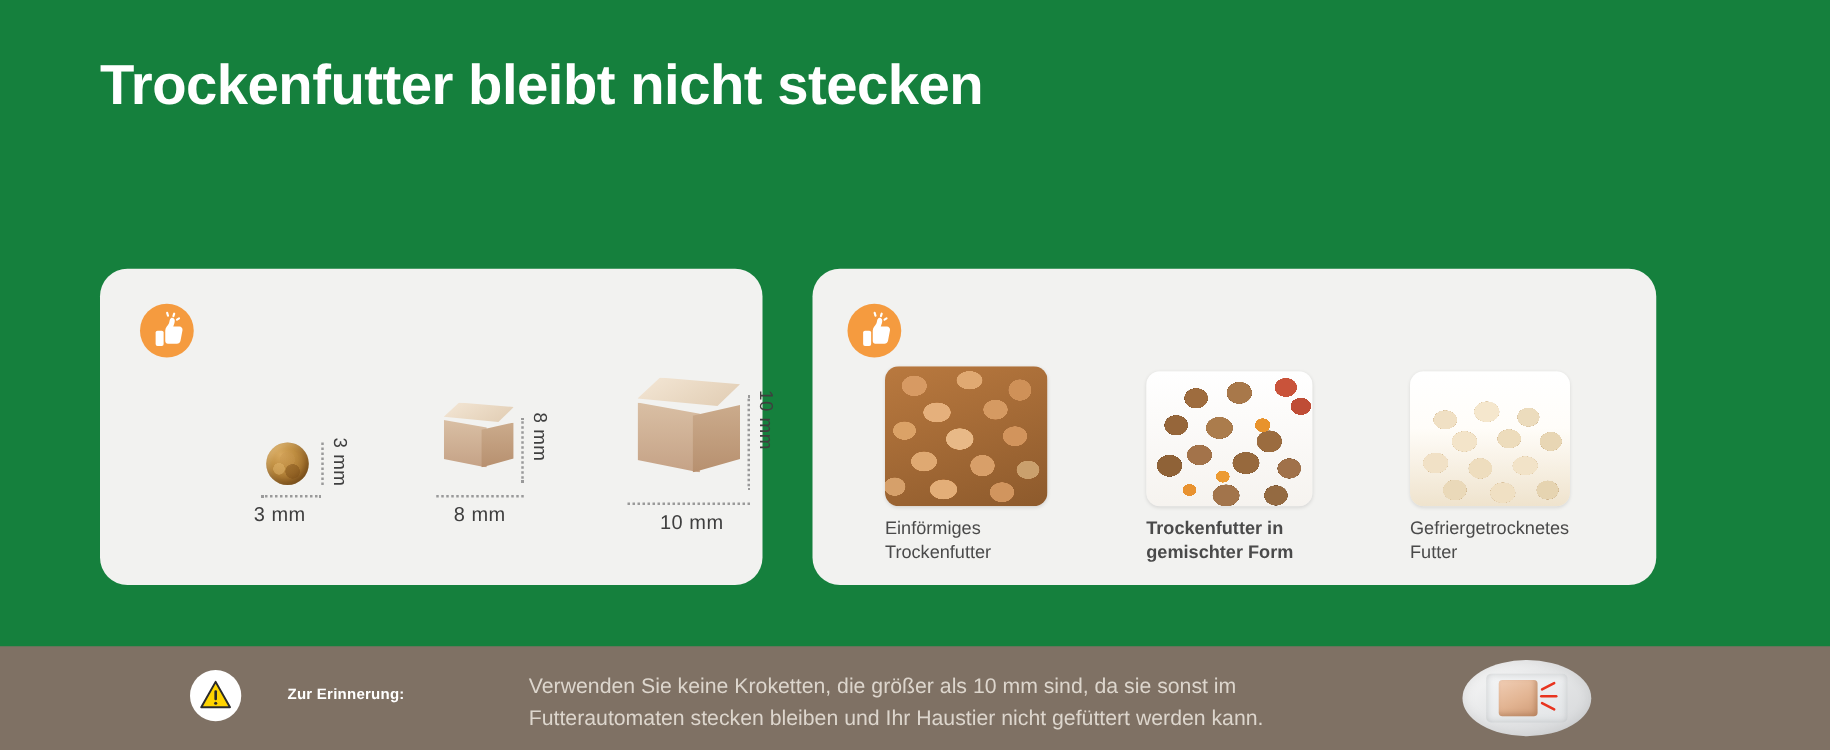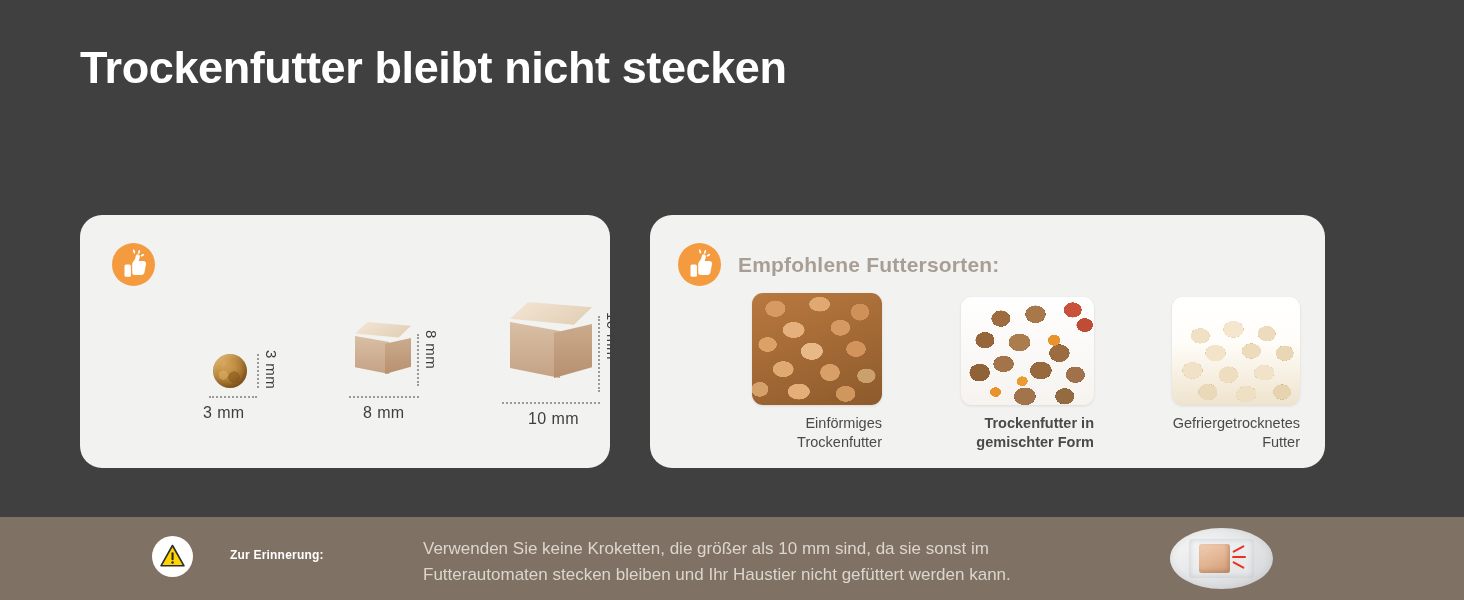--- a/index.html
+++ b/index.html
@@ -2,21 +2,21 @@
 <html lang="de"><head>
 <meta charset="utf-8">
 <title>Trockenfutter bleibt nicht stecken</title>
 <style>
   html,body{margin:0;padding:0;}
   body{
     width:1464px;height:600px;overflow:hidden;
     font-family:"Liberation Sans","DejaVu Sans",sans-serif;
     background:#ada093;
   }
-  .banner{position:relative;width:1464px;height:600px;background:#404040;}
+  .banner{position:relative;width:1464px;height:600px;background:#15803d;}
 
   
   .hdr{position:absolute;left:80px;top:44px;width:1100px;}
   .hdr-title{
     font-size:45px;font-weight:700;color:#ffffff;letter-spacing:-0.4px;
     line-height:1.08;white-space:nowrap;
   }
   .hdr-sub{
     margin-top:19px;font-size:22px;color:#efece8;font-weight:400;
     letter-spacing:.1px;white-space:nowrap;opacity:.93;
@@ -92,21 +92,21 @@
   .lbl-v{
     position:absolute;font-size:15px;color:#3f3f3f;letter-spacing:.4px;
     writing-mode:vertical-rl;text-orientation:mixed;white-space:nowrap;
   }
   .lbl-h{
     position:absolute;font-size:16px;color:#3f3f3f;letter-spacing:.4px;white-space:nowrap;
   }
 
   
   .types{position:absolute;left:0;top:78px;width:100%;}
-  .type{position:absolute;text-align:right;margin-left:44px;}
+  .type{position:absolute;text-align:left;}
   .type-photo{
     border-radius:11px;overflow:hidden;position:relative;background:#fff;
     box-shadow:0 1px 3px rgba(0,0,0,.10);
   }
   .type-caption{
     margin-top:9px;font-size:14.5px;line-height:1.33;color:#4a4a4a;white-space:pre-line;
   }
 
   
   .photoA{
@@ -285,21 +285,20 @@
         <svg viewBox="0 0 43 43" aria-hidden="true">
           <g fill="#ffffff">
             <rect x="12.5" y="21.5" width="6.4" height="12.2" rx="1.5"></rect>
             <path d="M20.2 21.3c0-2.4 1.9-3.5 2.9-5.6.7-1.5.4-3.3 1.6-4.2 1.2-.9 2.9-.1 3.1 1.6.2 1.7-.7 3.4-1.2 5h4.9c1.6 0 2.8 1.4 2.5 3l-1.6 8.4c-.3 1.4-1.5 2.4-2.9 2.4h-7.2c-1.2 0-2.1-.9-2.1-2.1z"></path>
             <rect x="21.2" y="6.4" width="1.7" height="4.1" rx=".85" transform="rotate(-16 22 8.4)"></rect>
             <rect x="26.2" y="7.0" width="1.7" height="3.8" rx=".85" transform="rotate(18 27 8.9)"></rect>
             <rect x="29.6" y="10.4" width="1.7" height="3.6" rx=".85" transform="rotate(58 30.4 12.2)"></rect>
           </g>
         </svg>
       </div>
-      <div class="card-head-label">Empfohlene Futtersorten:</div>
     </div>
 
     <div class="types">
 
       <div class="type" style="left:58px;top:0;width:130px;">
         <div class="type-photo photoA" style="width:130px;height:112px;"></div>
         <div class="type-caption">Einförmiges
 Trockenfutter</div>
       </div>
 

